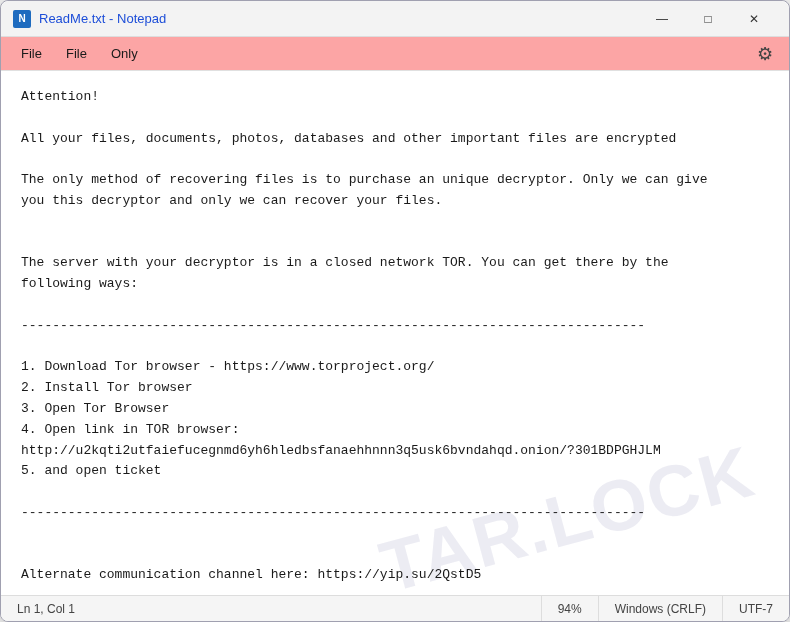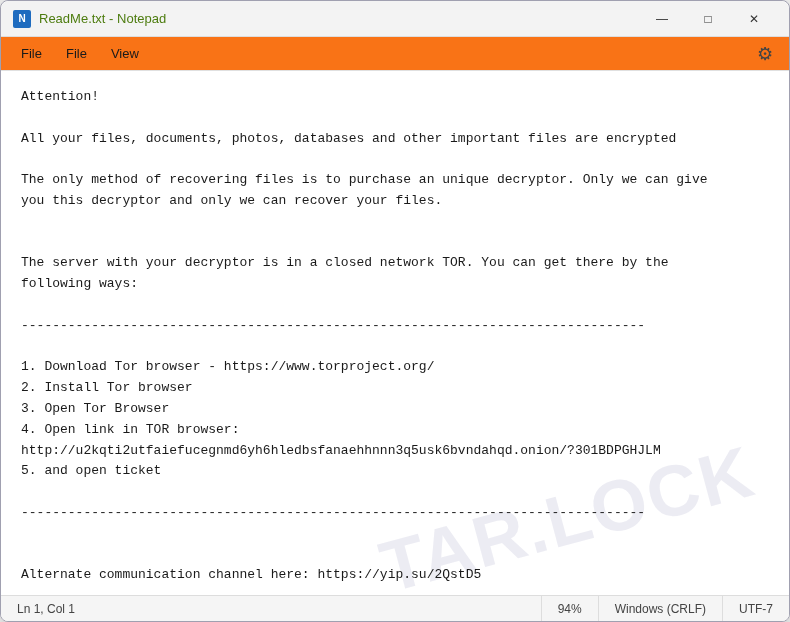--- a/index.html
+++ b/index.html
@@ -58,21 +58,21 @@
       display: flex;
       align-items: center;
       justify-content: center;
       font-size: 10px;
       color: white;
       font-weight: bold;
     }
 
     .title-text {
       font-size: 13px;
-      color: #4d7c0f;
+      color: #1d4ed8;
     }
 
     .title-bar-controls {
       display: flex;
       gap: 0;
     }
 
     .win-btn {
       width: 46px;
       height: 36px;
@@ -88,21 +88,21 @@
     }
 
     
     .menu-bar {
       display: flex;
       align-items: center;
       justify-content: space-between;
       height: 34px;
       padding: 0 8px;
       border-bottom: 1px solid #e0e0e0;
-      background: #f97316;
+      background: #fca5a5;
       flex-shrink: 0;
     }
 
     .menu-items {
       display: flex;
       gap: 0;
     }
 
     .menu-item {
       padding: 6px 12px;
@@ -203,21 +203,21 @@
       <button class="win-btn">—</button>
       <button class="win-btn">□</button>
       <button class="win-btn close">✕</button>
     </div>
   </div>
 
   <div class="menu-bar">
     <div class="menu-items">
       <div class="menu-item">File</div>
       <div class="menu-item">File</div>
-      <div class="menu-item">View</div>
+      <div class="menu-item">Only</div>
     </div>
     <div class="settings-icon">⚙</div>
   </div>
 
   <div class="content">
     <div class="watermark">
       <div>TAR.LOCK</div>
     </div>
     <div class="content-text">Attention!
 

